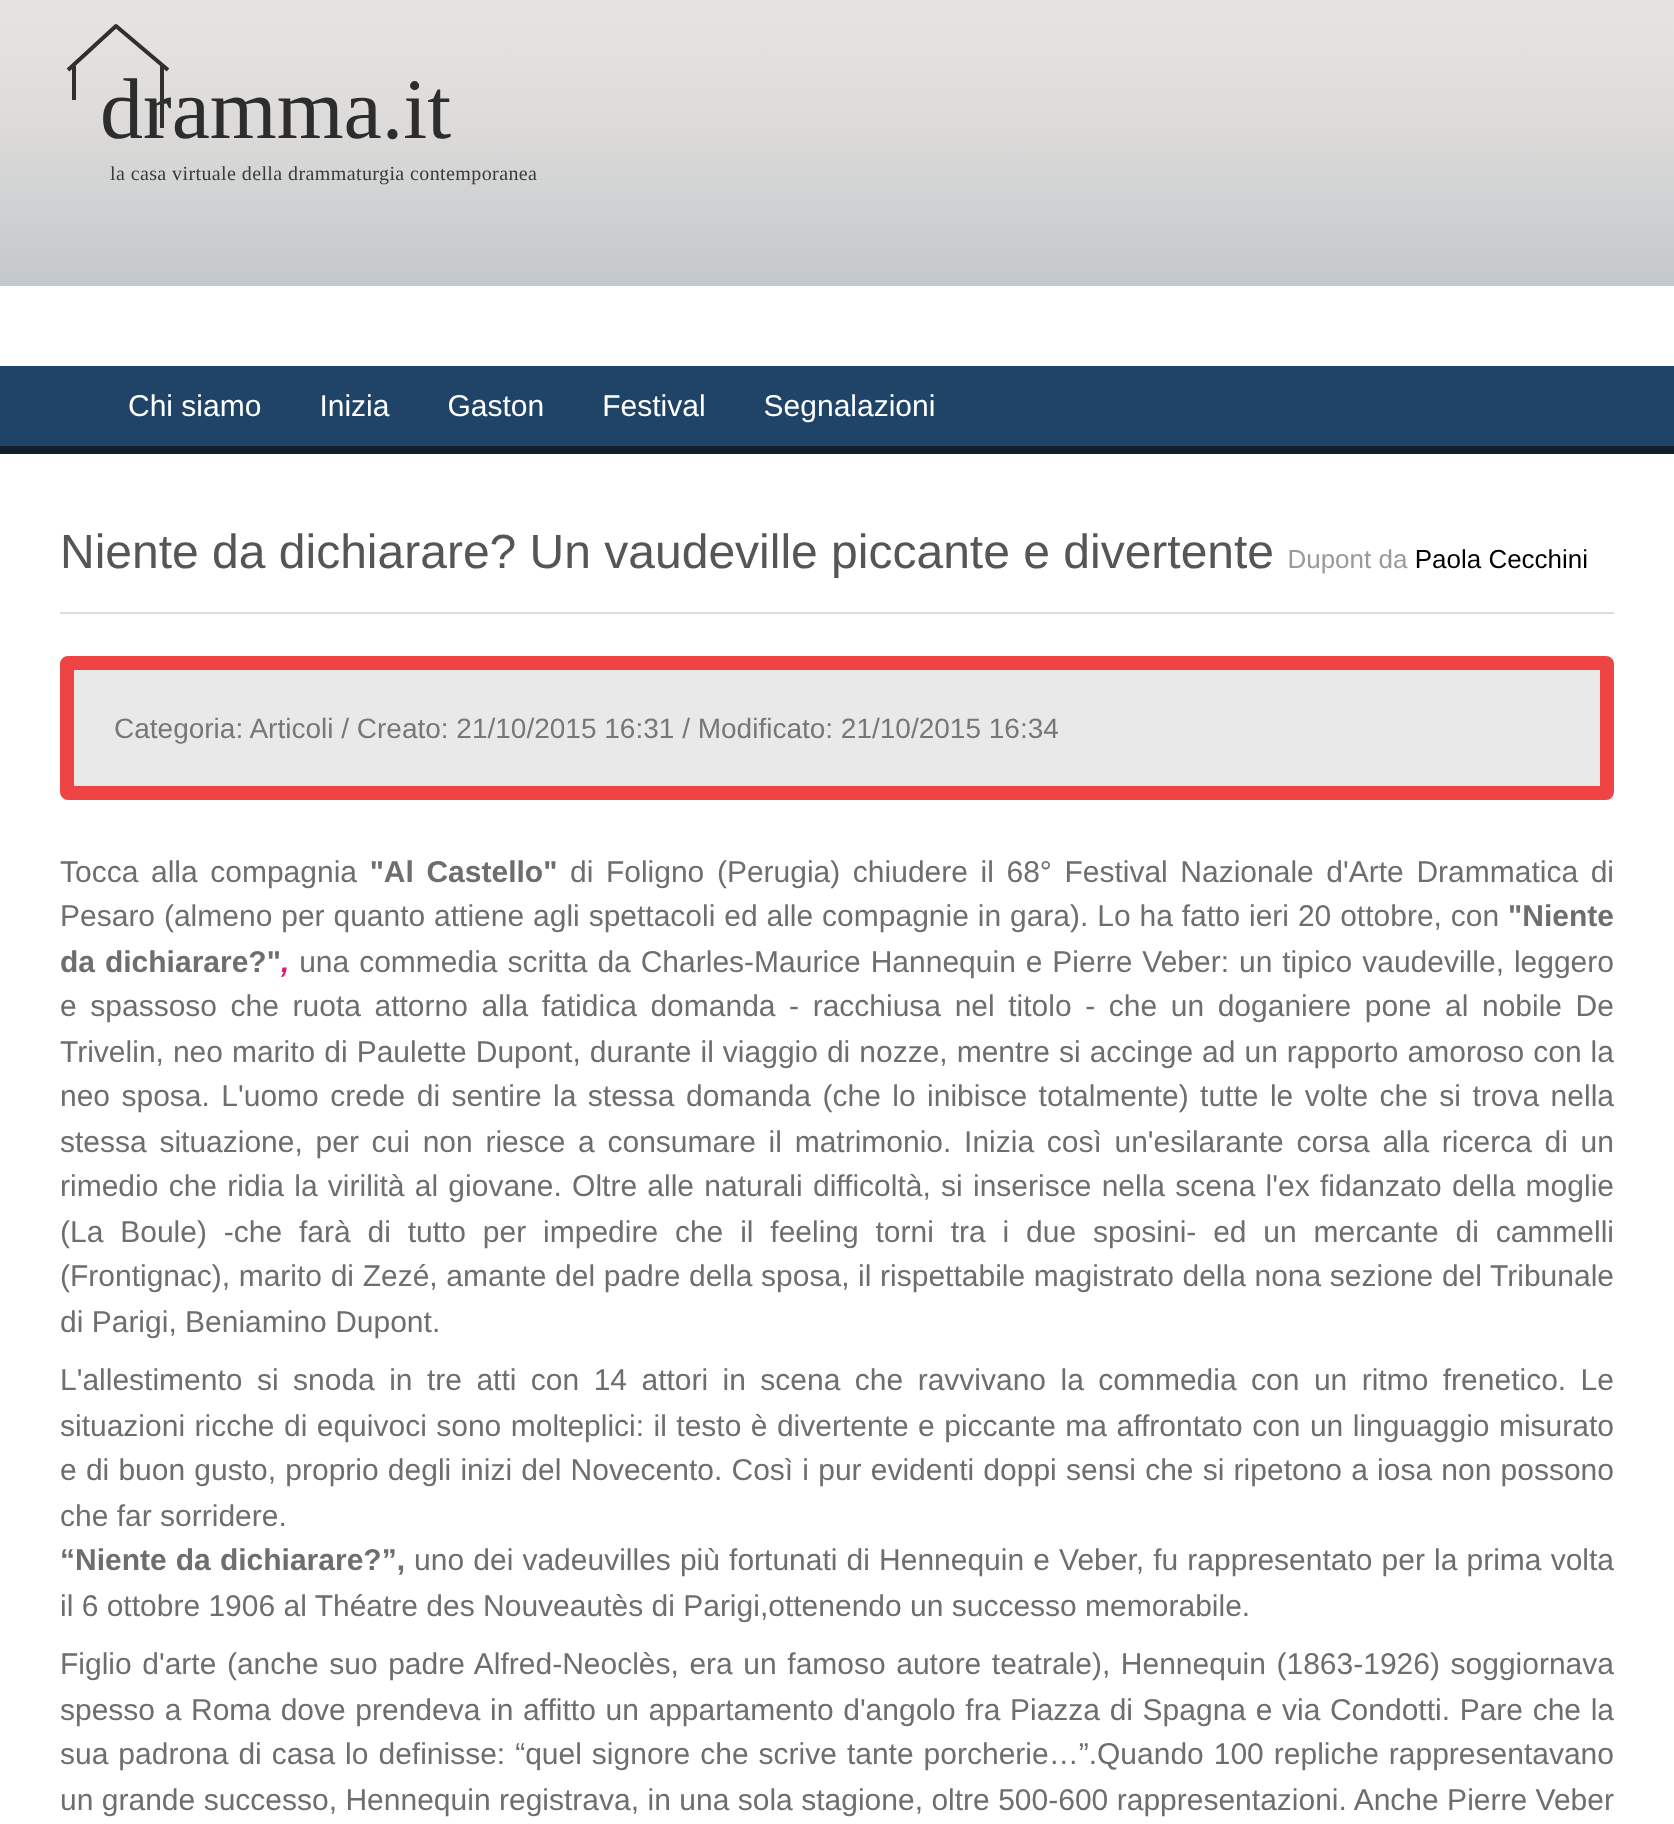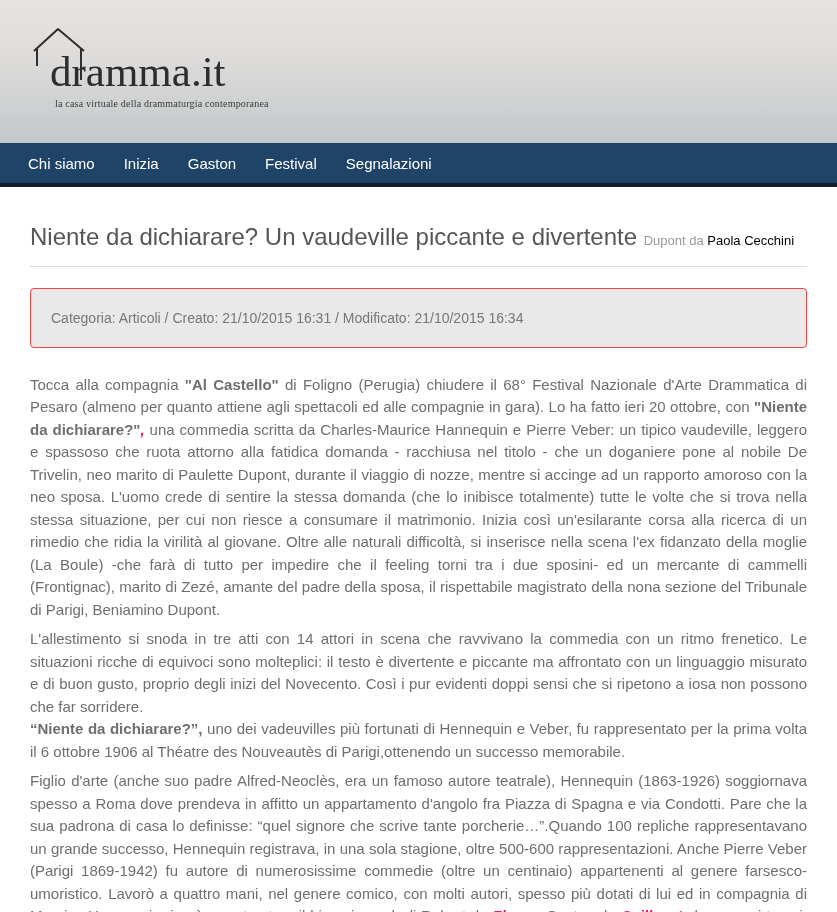--- a/index.html
+++ b/index.html
@@ -8,59 +8,60 @@
     width:837px; height:912px;
     font-family:"Liberation Sans", sans-serif;
     overflow:hidden;
   }
   
   .site-header {
     height:143px;
     background:linear-gradient(to bottom, #e7e3e0 0%, #dedcda 40%, #c3c8cc 100%);
     position:relative;
   }
-  .logo-block { position:absolute; left:38px; top:24px; cursor:pointer; }
+  .logo-block { position:absolute; left:38px; top:8px; cursor:pointer; }
   .house-icon { position:absolute; left:-10px; top:-2px; }
   .logo-text {
     font-family:"Liberation Serif", serif;
     font-size:43px; line-height:1; color:#2d2d2d;
     padding-left:12px; padding-top:26px;
   }
   .tagline {
     font-family:"Liberation Serif", serif;
     font-size:10px; color:#3a3a3a;
     padding-left:17px; margin-top:5px; letter-spacing:.2px;
   }
   
   .main-nav {
     background:#1f4468;
     height:44px;
     border-bottom:4px solid #141e2b;
     display:flex; align-items:center;
-    padding-left:28px;
+    padding-left:64px;
+    margin-top:40px;
   }
   .nav-item {
     color:#ffffff; font-size:15px; text-decoration:none;
     margin-right:29px; cursor:pointer;
   }
   
   .content { padding:0 30px; }
   .page-title {
     font-weight:normal; font-size:24px; color:#565656;
     margin:36px 0 15px 0; line-height:1.15;
   }
   .byline { font-size:13px; color:#9a9a9a; white-space:nowrap; }
   .author-link { color:#000000; text-decoration:none; cursor:pointer; }
   .title-rule {
     border:none; border-top:1px solid #dddddd;
     margin:0 0 21px 0;
   }
   .meta-box {
     background:#e9e9e9;
-    border:1px solid #ef4444;
+    border:7px solid #ef4444;
     border-radius:4px;
     padding:21px 20px;
     font-size:14px; color:#777777;
     margin-bottom:26px;
   }
   .article-paragraph {
     margin:0 0 7px 0;
     font-size:15px; line-height:22.5px;
     color:#6e6e6e;
     text-align:justify;

